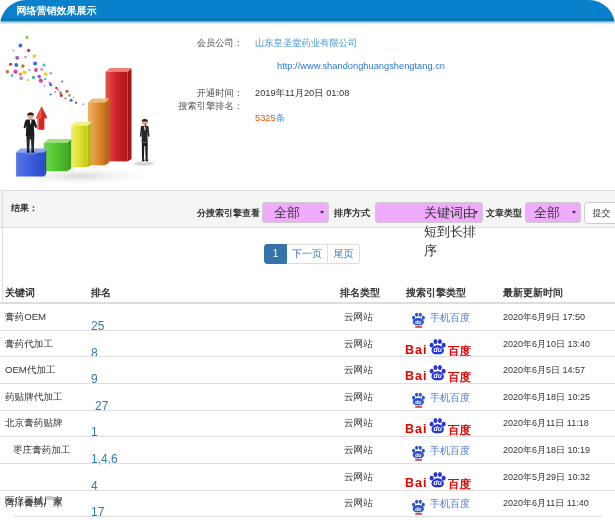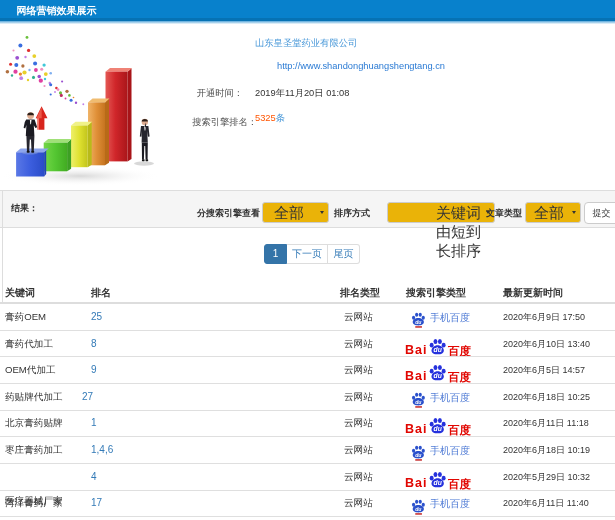--- a/index.html
+++ b/index.html
@@ -1,53 +1,53 @@
 <!DOCTYPE html>
 <html><head>
 <meta charset="utf-8">
 <style>
   * { margin:0; padding:0; box-sizing:border-box; }
   html,body { width:615px; height:520px; background:#fff; font-family:"Liberation Sans", sans-serif; }
-  #page { position:relative; width:615px; height:520px; overflow:hidden; background:#fff; }
+  #page { position:relative; width:615px; height:520px; overflow:hidden; background:#fff;border-radius:26px; }
   .abs { position:absolute; }
 
   
   #hbar { left:0; top:0; width:615px; height:17.5px; background:#0881cc; }
   #hbar2 { left:0; top:17.5px; width:615px; height:3px; background:#0672b4; }
   #hbar3 { left:0; top:20.5px; width:615px; height:3.5px; background:linear-gradient(#58a7da,#f4fafd); }
   #htitle { left:16.5px; top:5px; color:#fff; font-size:10px; font-weight:bold; line-height:12px; }
 
   
   .ilabel { width:243px; text-align:right; color:#4d4d4d; font-size:9.25px; }
   .ival { left:255px; font-size:9.3px; color:#333; }
   .blue1 { color:#4596d8; }
   .blue2 { color:#2b7bd4; }
   .orange1 { color:#ff5502; }
 
   
   #strip { left:0; top:190px; width:615px; height:38px; background:#f5f5f5; border-top:1px solid #ddd; border-bottom:1px solid #ddd; }
   #panelleft { left:2px; top:190px; width:1px; height:113px; background:#ddd; }
   .flabel { font-size:9px; font-weight:bold; color:#333; }
-  .sel { position:absolute; top:202px; height:21px; background:#eab308; border:1px solid #ccc; border-radius:3px; font-size:15px; color:#333; line-height:19px; padding-left:6px; }
+  .sel { position:absolute; top:202px; height:21px; background:#f0abfc; border:1px solid #ccc; border-radius:3px; font-size:13px; color:#333; line-height:19px; padding-left:6px; }
   .sel .arr { position:absolute; right:4px; top:8px; width:0; height:0; border-left:2.8px solid transparent; border-right:2.8px solid transparent; border-top:3.6px solid #333; }
   #btnsubmit { left:583.5px; top:201.5px; width:36px; height:22px; background:#fff; border:1px solid #ccc; border-radius:4px; font-size:9px; color:#333; text-align:center; line-height:21px; }
 
   
   #pager { left:264px; top:244px; height:20px; font-size:10px; }
   #pager span { display:inline-block; float:left; height:20px; line-height:18px; border:1px solid #ddd; border-left:0; background:#fff; color:#337ab7; text-align:center; }
   #pager .pg1 { width:23px; background:#3474a8; border-color:#3474a8; color:#fff; border-radius:3px 0 0 3px; border-left:1px solid #3474a8; }
   #pager .pg2 { width:41px; }
   #pager .pg3 { width:32px; border-radius:0 3px 3px 0; }
 
   
   .th { font-size:10px; font-weight:bold; color:#333; }
   #thline { left:0; top:302px; width:615px; height:2px; background:#ddd; }
   .rowline { left:0; width:615px; height:1px; background:#dfdfdf; }
   .td { font-size:9.6px; color:#333; }
-  .rank { font-size:10px; color:#337ab7; }
+  .rank { font-size:12px; color:#337ab7;margin-top:8px; }
   .mtext { font-size:10px; color:#4a77d4; }
 </style>
 </head>
 <body>
 <div id="page">
   <div class="abs" id="hbar"></div>
   <div class="abs" id="hbar2"></div>
   <div class="abs" id="hbar3"></div>
   <div class="abs" id="htitle">网络营销效果展示</div>
 
@@ -162,34 +162,35 @@
         <circle cx="67" cy="61.3" r="1.65" fill="#b07040"></circle>
         <circle cx="55" cy="62.0" r="0.94" fill="#c080e8"></circle>
         <circle cx="69.4" cy="65.4" r="1.30" fill="#6abf3a"></circle>
         <circle cx="71.1" cy="70.3" r="1.53" fill="#3a6ee0"></circle>
         <circle cx="76" cy="72.7" r="1.18" fill="#9b4fd0"></circle>
         <circle cx="83.3" cy="74.3" r="0.94" fill="#c080e8"></circle>
         <circle cx="65.5" cy="68.5" r="0.94" fill="#e040a0"></circle>
         <circle cx="73.5" cy="67.5" r="0.83" fill="#e8862a"></circle>
 </svg></div>
 
+  <div class="abs ilabel" style="top:37px;">会员公司：</div>
   <div class="abs ival blue1" style="top:37px;">山东皇圣堂药业有限公司</div>
   <div class="abs ival blue2" style="top:61px;padding-left:22px;">http://www.shandonghuangshengtang.cn</div>
   <div class="abs ilabel" style="top:87px;">开通时间：</div>
   <div class="abs ival" style="top:87px;">2019年11月20日 01:08</div>
-  <div class="abs ilabel" style="top:116px;margin-left:14px;">搜索引擎排名：</div>
+  <div class="abs ilabel" style="top:100px;">搜索引擎排名：</div>
   <div class="abs ival" style="top:112px;"><span class="orange1">5325</span><span class="blue1">条</span></div>
 
   <div class="abs" id="strip"></div>
   <div class="abs" id="panelleft"></div>
   <div class="abs flabel" style="left:11px;top:201.5px;">结果：</div>
   <div class="abs flabel" style="left:197px;top:207px;">分搜索引擎查看</div>
   <div class="abs sel" style="left:262px;width:67px;padding-left:11px;">全部<span class="arr"></span></div>
   <div class="abs flabel" style="left:334px;top:207px;">排序方式</div>
-  <div class="abs sel" style="left:387px;width:108px;padding-left:48px;">关键词由短到长排序<span class="arr"></span></div>
+  <div class="abs sel" style="left:375px;width:108px;padding-left:48px;">关键词由短到长排序<span class="arr"></span></div>
   <div class="abs flabel" style="left:486px;top:207px;">文章类型</div>
   <div class="abs sel" style="left:525px;width:56px;padding-left:8px;">全部<span class="arr"></span></div>
   <div class="abs" id="btnsubmit">提交</div>
 
   <div class="abs" id="pager">
       <span class="pg1">1</span>
       <span class="pg2">下一页</span>
       <span class="pg3">尾页</span>
     </div>
 
@@ -247,21 +248,21 @@
             <ellipse cx="15.2" cy="4.6" rx="2.6" ry="3.4"></ellipse>
             <ellipse cx="20.2" cy="9.5" rx="2.6" ry="3.3"></ellipse>
             <path d="M12.2 9.5 C7.8 9.5 4 12.8 4 16.5 C4 20 7.6 21.8 12.2 21.8 C16.8 21.8 20.4 20 20.4 16.5 C20.4 12.8 16.6 9.5 12.2 9.5 Z"></path>
           </g>
           <text x="12.2" y="19.2" font-size="9" font-style="italic" font-weight="bold" fill="#fff" text-anchor="middle" font-family="Liberation Sans">du</text>
         </svg>
         <span style="position:absolute;left:42px;top:8px;font-size:11.5px;font-weight:bold;color:#e10601;line-height:10px;">百度</span>
       </span>
   <div class="abs td" style="left:503px;top:364px;font-size:9px;">2020年6月5日 14:57</div>
   <div class="abs td" style="left:5px;top:391px;">药贴牌代加工</div>
-  <div class="abs rank" style="left:82px;top:391px;">27</div>
+  <div class="abs rank" style="left:95px;top:391px;">27</div>
   <div class="abs td" style="left:344px;top:391px;">云网站</div>
   <span class="abs micon" style="left:411px;top:392px;"><svg width="14.6" height="15.8" viewBox="0 0 24 26">
           <g fill="#2b51cc">
             <ellipse cx="4.2" cy="9.5" rx="2.6" ry="3.3"></ellipse>
             <ellipse cx="9.3" cy="4.6" rx="2.6" ry="3.4"></ellipse>
             <ellipse cx="15.2" cy="4.6" rx="2.6" ry="3.4"></ellipse>
             <ellipse cx="20.2" cy="9.5" rx="2.6" ry="3.3"></ellipse>
             <path d="M12 9.8 C6.5 9.8 2.8 13 2.8 16.6 C2.8 20.3 6.8 22.1 12 22.1 C17.2 22.1 21.2 20.3 21.2 16.6 C21.2 13 17.5 9.8 12 9.8 Z"></path>
           </g>
           <text x="12" y="19.6" font-size="8.5" font-style="italic" font-weight="bold" fill="#fff" text-anchor="middle" font-family="Liberation Sans">du</text>
@@ -280,21 +281,21 @@
             <ellipse cx="9.3" cy="4.6" rx="2.6" ry="3.4"></ellipse>
             <ellipse cx="15.2" cy="4.6" rx="2.6" ry="3.4"></ellipse>
             <ellipse cx="20.2" cy="9.5" rx="2.6" ry="3.3"></ellipse>
             <path d="M12.2 9.5 C7.8 9.5 4 12.8 4 16.5 C4 20 7.6 21.8 12.2 21.8 C16.8 21.8 20.4 20 20.4 16.5 C20.4 12.8 16.6 9.5 12.2 9.5 Z"></path>
           </g>
           <text x="12.2" y="19.2" font-size="9" font-style="italic" font-weight="bold" fill="#fff" text-anchor="middle" font-family="Liberation Sans">du</text>
         </svg>
         <span style="position:absolute;left:42px;top:8px;font-size:11.5px;font-weight:bold;color:#e10601;line-height:10px;">百度</span>
       </span>
   <div class="abs td" style="left:503px;top:417px;font-size:9px;">2020年6月11日 11:18</div>
-  <div class="abs td" style="left:5px;top:444px;text-align:center;">枣庄膏药加工</div>
+  <div class="abs td" style="left:13px;top:444px;text-align:center;">枣庄膏药加工</div>
   <div class="abs rank" style="left:91px;top:444px;">1,4,6</div>
   <div class="abs td" style="left:344px;top:444px;">云网站</div>
   <span class="abs micon" style="left:411px;top:445px;"><svg width="14.6" height="15.8" viewBox="0 0 24 26">
           <g fill="#2b51cc">
             <ellipse cx="4.2" cy="9.5" rx="2.6" ry="3.3"></ellipse>
             <ellipse cx="9.3" cy="4.6" rx="2.6" ry="3.4"></ellipse>
             <ellipse cx="15.2" cy="4.6" rx="2.6" ry="3.4"></ellipse>
             <ellipse cx="20.2" cy="9.5" rx="2.6" ry="3.3"></ellipse>
             <path d="M12 9.8 C6.5 9.8 2.8 13 2.8 16.6 C2.8 20.3 6.8 22.1 12 22.1 C17.2 22.1 21.2 20.3 21.2 16.6 C21.2 13 17.5 9.8 12 9.8 Z"></path>
           </g>

